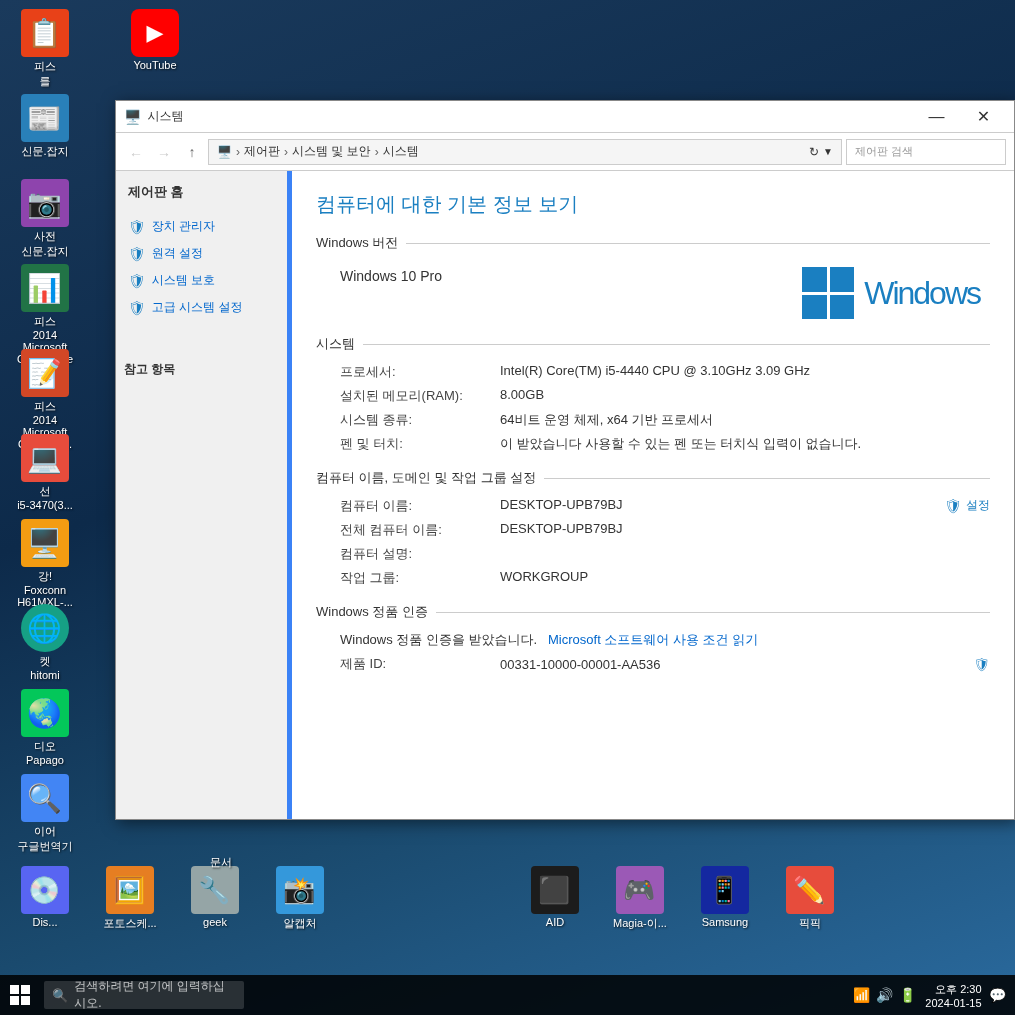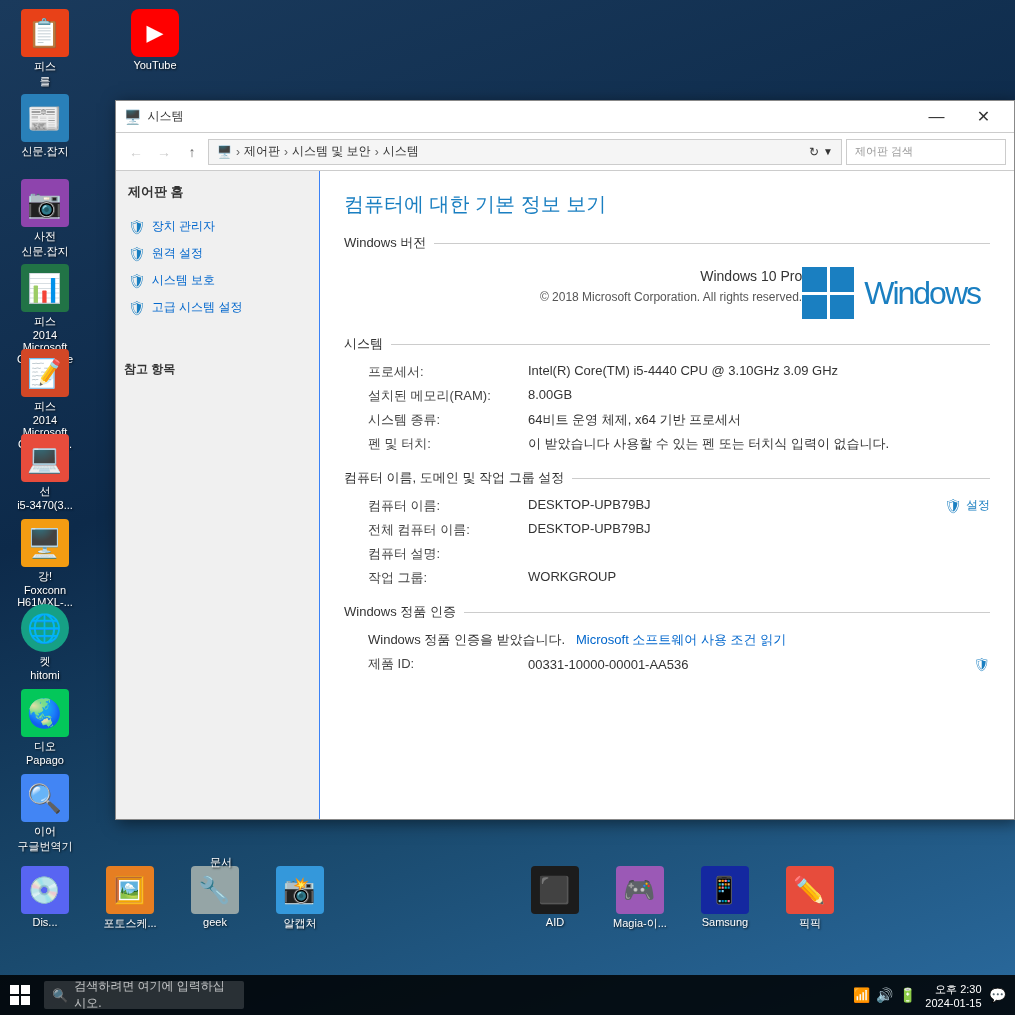--- a/index.html
+++ b/index.html
@@ -179,23 +179,23 @@
       color: #999;
     }
 
     
     .window-body {
       display: flex;
       flex: 1;
       overflow: hidden;
     }
     .sidebar {
-      width: 204px;
+      width: 176px;
       background: #f0f0f0;
-      border-right: 1px solid #3b82f6;
+      border-right: 5px solid #3b82f6;
       padding: 12px 8px;
       flex-shrink: 0;
     }
     .sidebar-title {
       font-size: 13px;
       color: #333;
       font-weight: bold;
       margin-bottom: 12px;
       padding-left: 4px;
     }
@@ -423,26 +423,23 @@
 
     <div class="main-content">
       <div class="page-title">컴퓨터에 대한 기본 정보 보기</div>
 
       <div class="section-header">
         <span class="section-title">Windows 버전</span>
         <div class="section-header-line"></div>
       </div>
 
       <div style="display:flex;align-items:flex-start;">
-        <div style="flex:1;text-align:right;">
+        <div style="flex:1;">
           <div class="info-row">
             <span class="info-value" style="font-size:14px;">Windows 10 Pro</span>
-          </div>
-          <div class="info-row">
-            <span class="info-value" style="font-size:12px;color:#555;">© 2018 Microsoft Corporation. All rights reserved.</span>
           </div>
         </div>
 
         <div style="display:flex;align-items:center;gap:10px;margin-right:10px;margin-top:5px;">
           <div style="display:grid;grid-template-columns:1fr 1fr;gap:3px;width:52px;height:52px;">
             <div style="background:#1a7fc1;"></div>
             <div style="background:#1a7fc1;"></div>
             <div style="background:#1a7fc1;"></div>
             <div style="background:#1a7fc1;"></div>
           </div>

